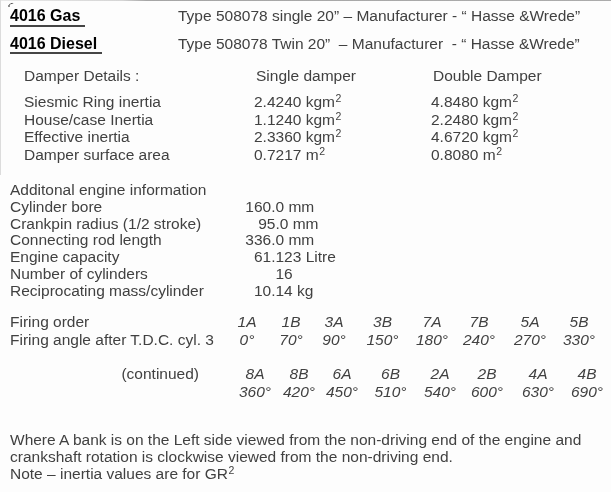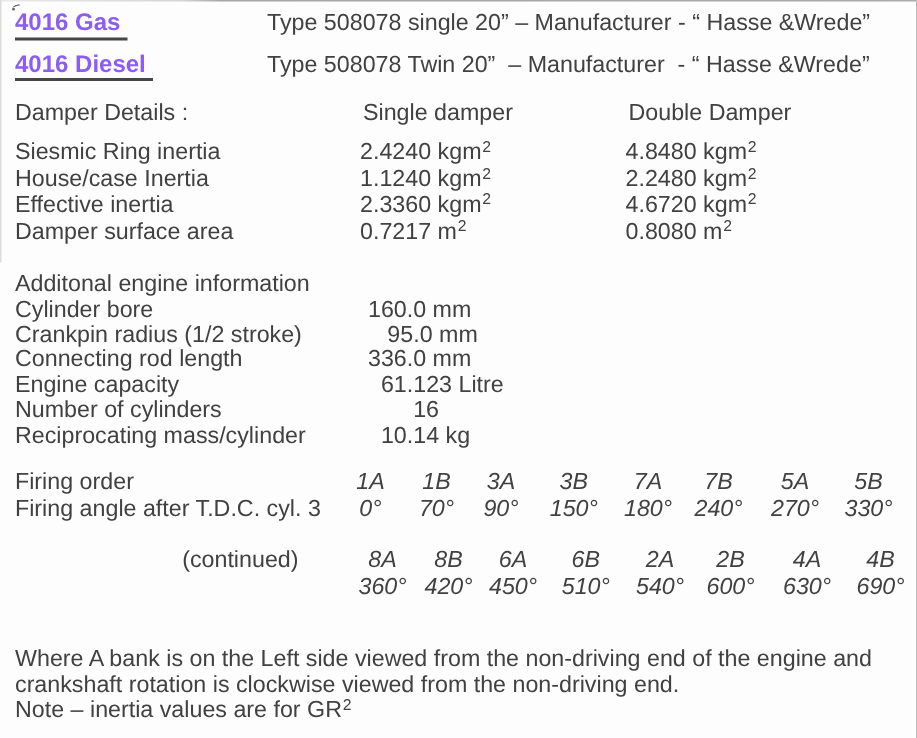--- a/index.html
+++ b/index.html
@@ -16,26 +16,26 @@
   .left-edge{position:absolute;top:0;left:0;width:1px;height:175px;background:#dcdcdc;}
   .corner-mark{position:absolute;top:2px;left:8px;width:8px;height:6px;}
   .corner-mark:before{content:"";position:absolute;left:1px;top:1px;width:5px;height:3px;
     border-top:1.5px solid #5a5a5a;transform:rotate(-18deg);border-radius:40%;}
   .corner-mark:after{content:"";position:absolute;left:0;top:3px;width:2px;height:2px;background:#6a6a6a;border-radius:50%;}
 
   
   .hdr{position:absolute;top:7px;left:10px;right:0;}
   .hdr-row{display:flex;align-items:flex-start;margin-bottom:8px;}
   .model-cell{width:168px;flex:0 0 168px;}
-  .model{display:inline-block;font-weight:bold;font-size:16px;color:#8b5cf6;
+  .model{display:inline-block;font-weight:bold;font-size:16px;color:#000000;
     border-bottom:2px solid #454545;padding:0 5px 0 0;}
   .type-desc{white-space:pre;}
 
   
-  .damper{position:absolute;top:67px;left:0;padding-left:10px;
+  .damper{position:absolute;top:67px;left:0;padding-left:24px;
     display:grid;grid-template-columns:230px 177px 1fr;
     grid-template-rows:26px repeat(4,17.5px);}
   .damper .colhead{padding-left:2px;}
   .sup{font-size:10.5px;position:relative;top:-5px;margin-left:0.5px;}
 
   
   .engine{position:absolute;top:181px;left:0;padding-left:10px;
     display:grid;grid-template-columns:231px 1fr;grid-auto-rows:16.8px;}
   .engine .title{grid-column:1 / -1;}
   .pre{white-space:pre;}

